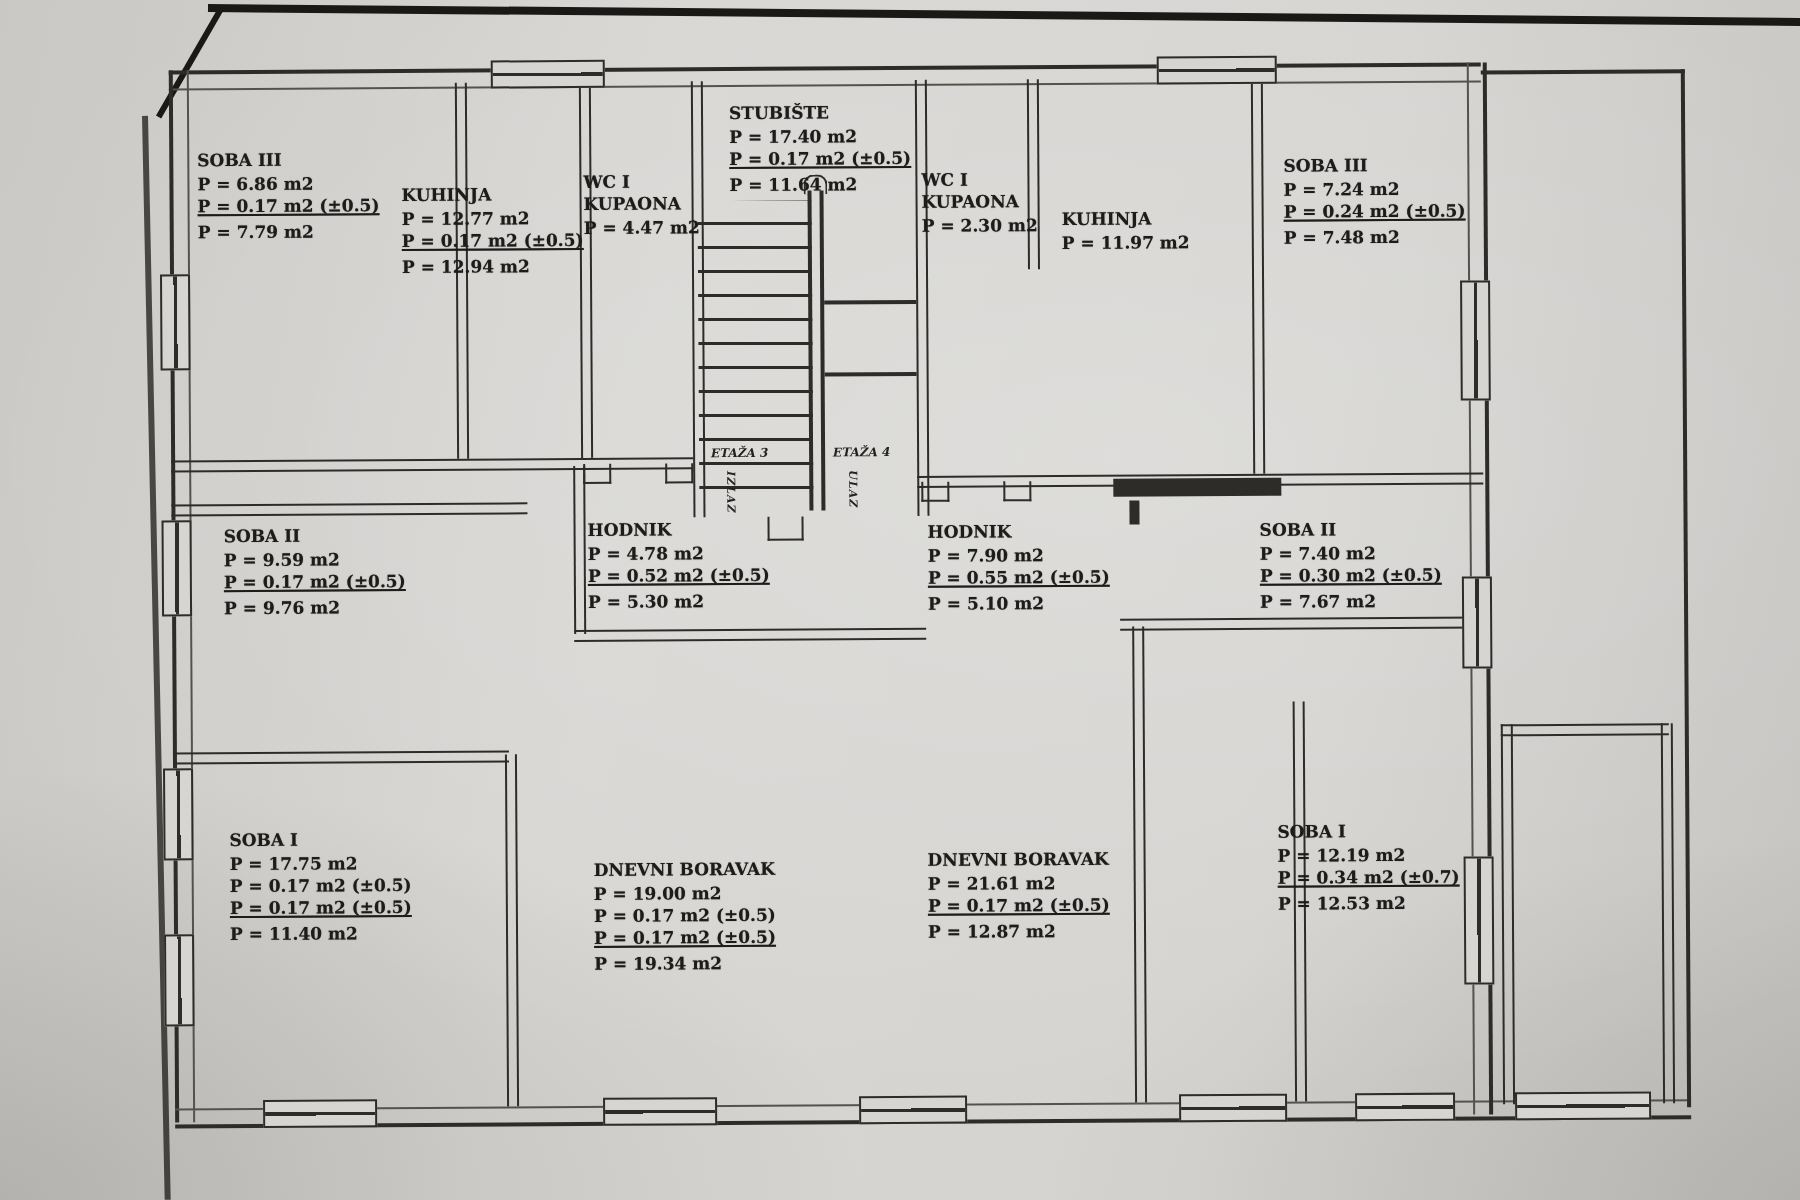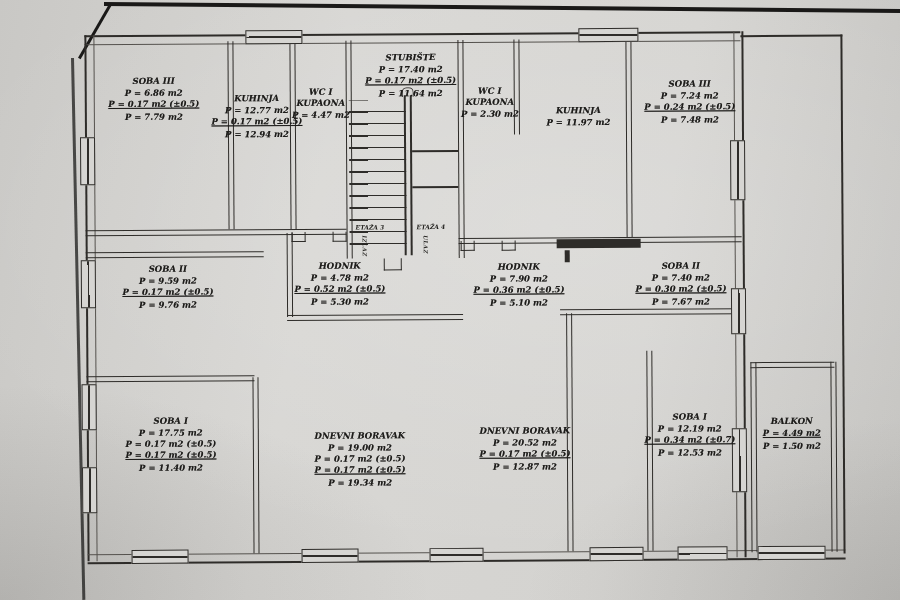--- a/index.html
+++ b/index.html
@@ -22,22 +22,22 @@
   .w2v{position:absolute;width:4px;border-left:1.6px solid var(--ln);border-right:1.2px solid var(--ln);}
   .w2h{position:absolute;height:4px;border-top:1.6px solid var(--ln);border-bottom:1.2px solid var(--ln);}
   .w1{position:absolute;background:var(--ln);}
   .jamb{position:absolute;border:1.5px solid var(--ln);border-top:none;}
   .steps{position:absolute;background:repeating-linear-gradient(to bottom, rgba(0,0,0,0) 0 10.5px, var(--ln) 10.5px 12px);}
   .railcap{position:absolute;border:1.6px solid var(--ln);border-bottom:none;border-radius:5px 5px 0 0;}
   .winv{position:absolute;width:13px;border:1.5px solid var(--ln);
     background:linear-gradient(to right, rgba(0,0,0,0) 44%, var(--ln) 44% 58%, rgba(0,0,0,0) 58%), #d6d5d2;}
   .winh{position:absolute;height:12px;border:1.5px solid var(--ln);
     background:linear-gradient(to bottom, rgba(0,0,0,0) 44%, var(--ln) 44% 58%, rgba(0,0,0,0) 58%), #d6d5d2;}
-  .room{position:absolute;text-align:center;color:#1d1c1a;
-    font-style:italic;font-weight:700;font-size:8.5px;line-height:11px;
+  .room{position:absolute;text-align:left;color:#1d1c1a;
+    font-weight:700;font-size:8.5px;line-height:11px;
     text-shadow:0 0 0.5px rgba(20,20,20,0.55);}
   .rn{white-space:pre-line;margin-bottom:1px;}
   .u{text-decoration:underline;}
   .sum{margin-top:2px;}
   .et{position:absolute;font-style:italic;font-weight:700;font-size:6px;color:#23221f;}
   .etv{position:absolute;font-style:italic;font-weight:700;font-size:5.5px;color:#23221f;
     writing-mode:vertical-rl;letter-spacing:0.5px;}
   .watermark{position:absolute;left:430px;top:426px;z-index:30;white-space:nowrap;
     font-family:"Liberation Sans", sans-serif;font-weight:800;font-size:47px;letter-spacing:1px;
     color:rgba(224,223,220,0.60);-webkit-text-stroke:2px rgba(104,102,99,0.58);
@@ -165,21 +165,21 @@
     <div class="room" style="left:294px;top:260px;width:92px;">
       <div class="rn">HODNIK</div>
       <div>P = 4.78 m2</div>
       <div class="u">P = 0.52 m2 (±0.5)</div>
       <div class="sum">P = 5.30 m2</div>
     </div>
 
     <div class="room" style="left:464px;top:262px;width:110px;">
       <div class="rn">HODNIK</div>
       <div>P = 7.90 m2</div>
-      <div class="u">P = 0.36 m2 (±0.5)</div>
+      <div class="u">P = 0.55 m2 (±0.5)</div>
       <div class="sum">P = 5.10 m2</div>
     </div>
 
     <div class="room" style="left:112px;top:262px;width:112px;">
       <div class="rn">SOBA II</div>
       <div>P = 9.59 m2</div>
       <div class="u">P = 0.17 m2 (±0.5)</div>
       <div class="sum">P = 9.76 m2</div>
     </div>
 
@@ -201,37 +201,32 @@
     <div class="room" style="left:296px;top:430px;width:126px;">
       <div class="rn">DNEVNI BORAVAK</div>
       <div>P = 19.00 m2</div>
       <div>P = 0.17 m2 (±0.5)</div>
       <div class="u">P = 0.17 m2 (±0.5)</div>
       <div class="sum">P = 19.34 m2</div>
     </div>
 
     <div class="room" style="left:463px;top:426px;width:122px;">
       <div class="rn">DNEVNI BORAVAK</div>
-      <div>P = 20.52 m2</div>
+      <div>P = 21.61 m2</div>
       <div class="u">P = 0.17 m2 (±0.5)</div>
       <div class="sum">P = 12.87 m2</div>
     </div>
 
     <div class="room" style="left:638px;top:413px;width:102px;">
       <div class="rn">SOBA I</div>
       <div>P = 12.19 m2</div>
       <div class="u">P = 0.34 m2 (±0.7)</div>
       <div class="sum">P = 12.53 m2</div>
     </div>
 
-    <div class="room" style="left:748px;top:418px;width:86px;">
-      <div class="rn">BALKON</div>
-      <div class="u">P = 4.49 m2</div>
-      <div class="sum">P = 1.50 m2</div>
-    </div>
 
     <div class="et" style="left:356px;top:223px;">ETAŽA 3</div>
     <div class="etv" style="left:362px;top:235px;height:28px;">IZLAZ</div>
     <div class="et" style="left:417px;top:223px;">ETAŽA 4</div>
     <div class="etv" style="left:423px;top:235px;height:28px;">ULAZ</div>
 
   </div>
 
 
 </div>

